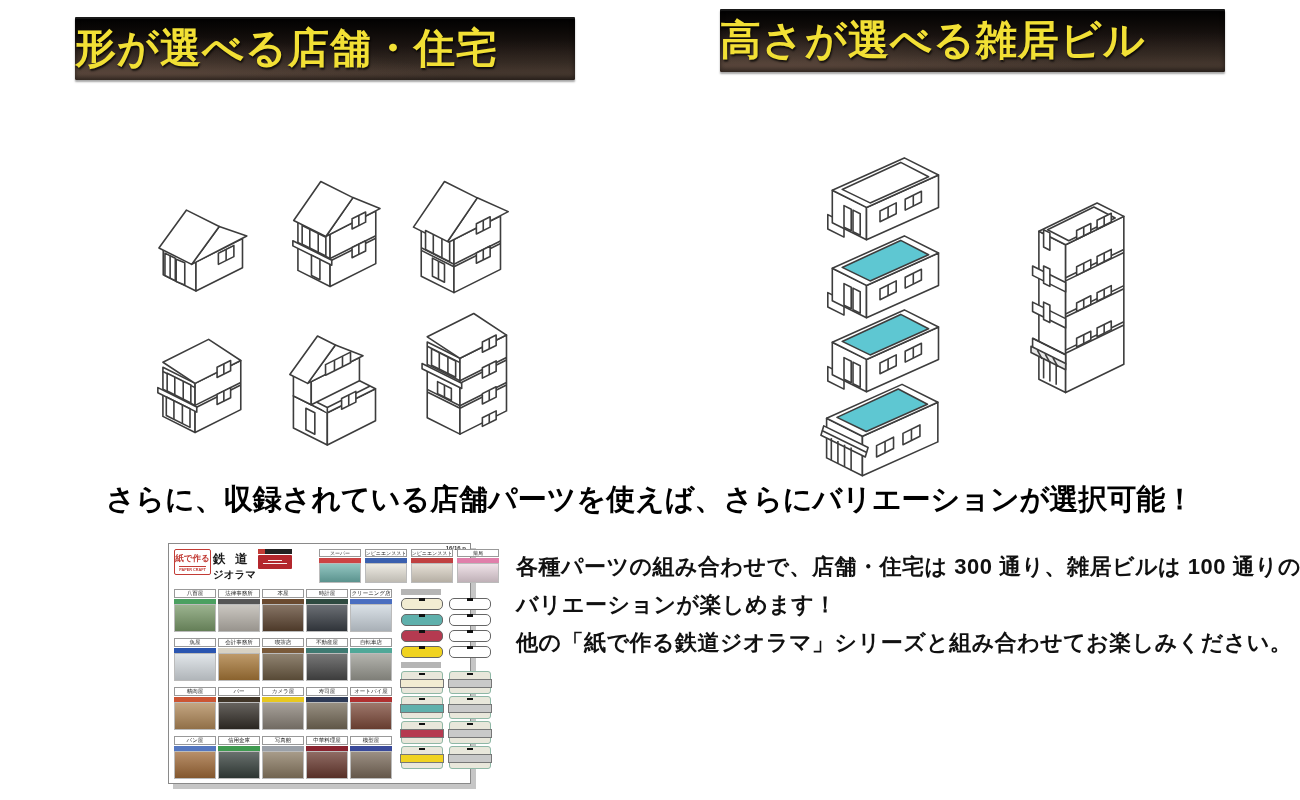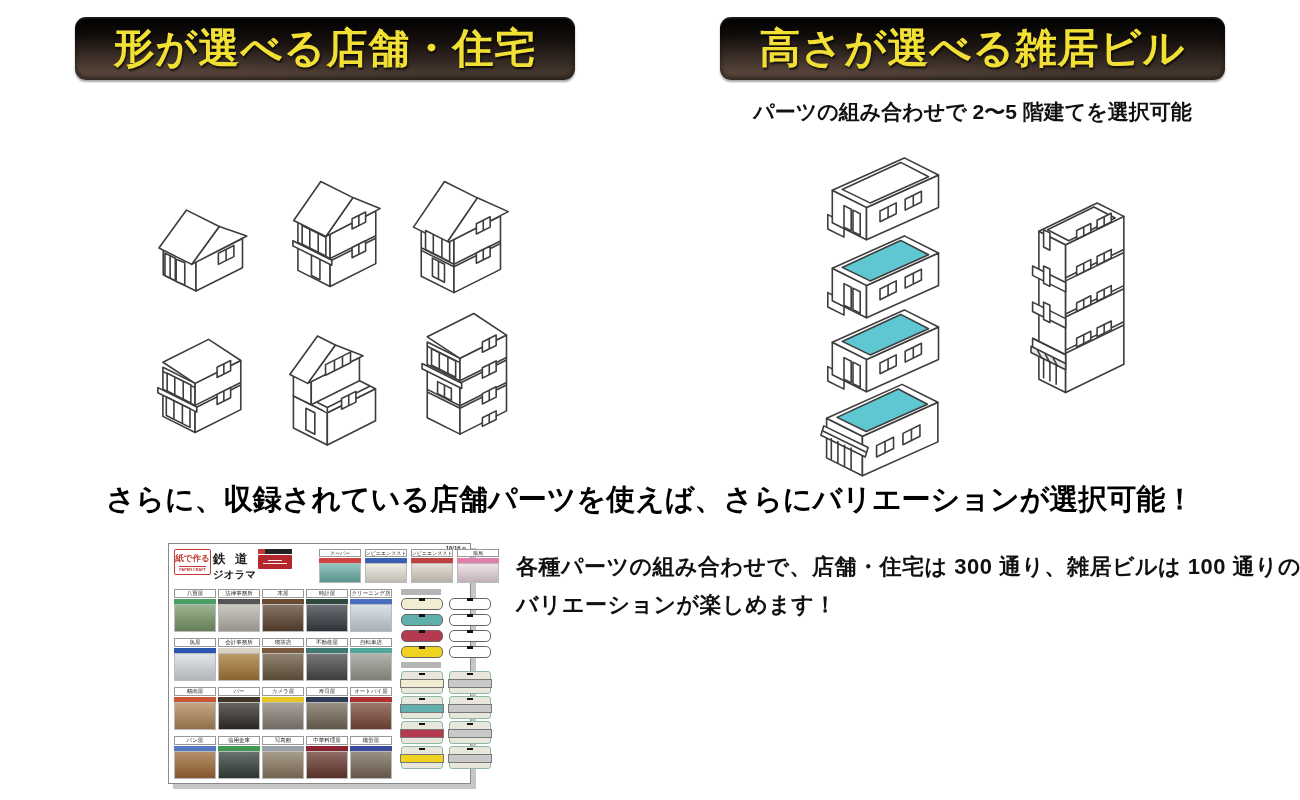--- a/index.html
+++ b/index.html
@@ -1,27 +1,27 @@
 <!DOCTYPE html>
 <html><head>
 <meta charset="utf-8">
 <style>
   * { margin:0; padding:0; box-sizing:border-box; }
   html,body { width:1300px; height:800px; background:#fff; overflow:hidden;
     font-family:"Liberation Sans","DejaVu Sans",sans-serif; }
   .page { position:relative; width:1300px; height:800px; background:#fff; }
 
   
-  .banner { position:absolute; height:63px; border-radius:11px;
+  .banner { position:absolute; height:63px; border-radius:1px;
     background:
       radial-gradient(ellipse at 8% 130%, rgba(130,102,86,.65), rgba(0,0,0,0) 55%),
       radial-gradient(ellipse at 95% 125%, rgba(90,72,60,.45), rgba(0,0,0,0) 50%),
       linear-gradient(180deg,#000 0%,#0c0907 22%,#1c1512 48%,#2d241e 72%,#4a3b32 100%);
     box-shadow: inset 0 2px 1px rgba(255,255,255,.10), inset 0 -3px 5px rgba(0,0,0,.55), 0 2px 2px rgba(0,0,0,.35);
-    display:flex; align-items:center; justify-content:center; }
+    display:flex; align-items:center; }
   .banner-title { color:#f2e035; font-size:41px; font-weight:bold; letter-spacing:1px;
     text-shadow:1px 2px 2px rgba(0,0,0,.75); white-space:nowrap; }
   .subtitle { position:absolute; text-align:center; font-size:21px; font-weight:bold; color:#111; }
 
   .illu { position:absolute; }
   .illu path, .illu polygon, .illu line, .illu polyline { vector-effect:non-scaling-stroke; }
 
   .headline { position:absolute; top:480px; left:0; width:1300px; text-align:center;
     font-size:29px; font-weight:bold; color:#000; letter-spacing:0; white-space:nowrap; }
 
@@ -77,24 +77,23 @@
   .boxpart::after { content:""; position:absolute; left:50%; top:1px; width:6px; height:2px; margin-left:-3px; background:#111; }
 </style>
 </head>
 <body>
 
 <div class="page">
 
   <div class="banner" style="left:75px; top:17px; width:500px;">
     <span class="banner-title">形が選べる店舗・住宅</span>
   </div>
-  <div class="banner" style="left:720px; top:17px; width:505px;">
+  <div class="banner" style="left:720px; top:9px; width:505px;">
     <span class="banner-title">高さが選べる雑居ビル</span>
   </div>
-  <div class="subtitle" style="left:720px; top:98px; width:505px;">パーツの組み合わせで 2〜5 階建てを選択可能</div>
 
   <svg class="illu" style="left:146px; top:192px; width:112px;" viewBox="0 0 130 125" fill="#fff" stroke="#3d3d3d" stroke-width="1.6" stroke-linejoin="round">
     <path d="M58,115 L20,96 L20,62 L58,81 Z"></path>
     <path d="M58,115 L112,88 L112,54 L58,81 Z"></path>
     <path d="M53,84 L117,51 L85,40 Z"></path>
     <path d="M53,84 L15,65 L47,21 L85,40 Z"></path>
     <path d="M45,108 L35,104 L35,78 L45,82 Z"></path>
     <path d="M34,103 L22,97 L22,71 L34,77 Z"></path>
       <line x1="28" y1="100" x2="28" y2="74"></line>
     <path d="M84,84 L102,75 L102,62 L84,71 Z"></path>
@@ -510,15 +509,16 @@
           <span class="boxpart">
             <span class="band" style="background-color: rgb(201, 201, 201);"></span>
           </span>
         </div>
     </div>
   </div>
 
   <div class="desc">
     <div>各種パーツの組み合わせで、店舗・住宅は 300 通り、雑居ビルは 100 通りの</div>
     <div>バリエーションが楽しめます！</div>
+    <div>他の「紙で作る鉄道ジオラマ」シリーズと組み合わせてお楽しみください。</div>
   </div>
 
 </div>
 
 </body></html>

